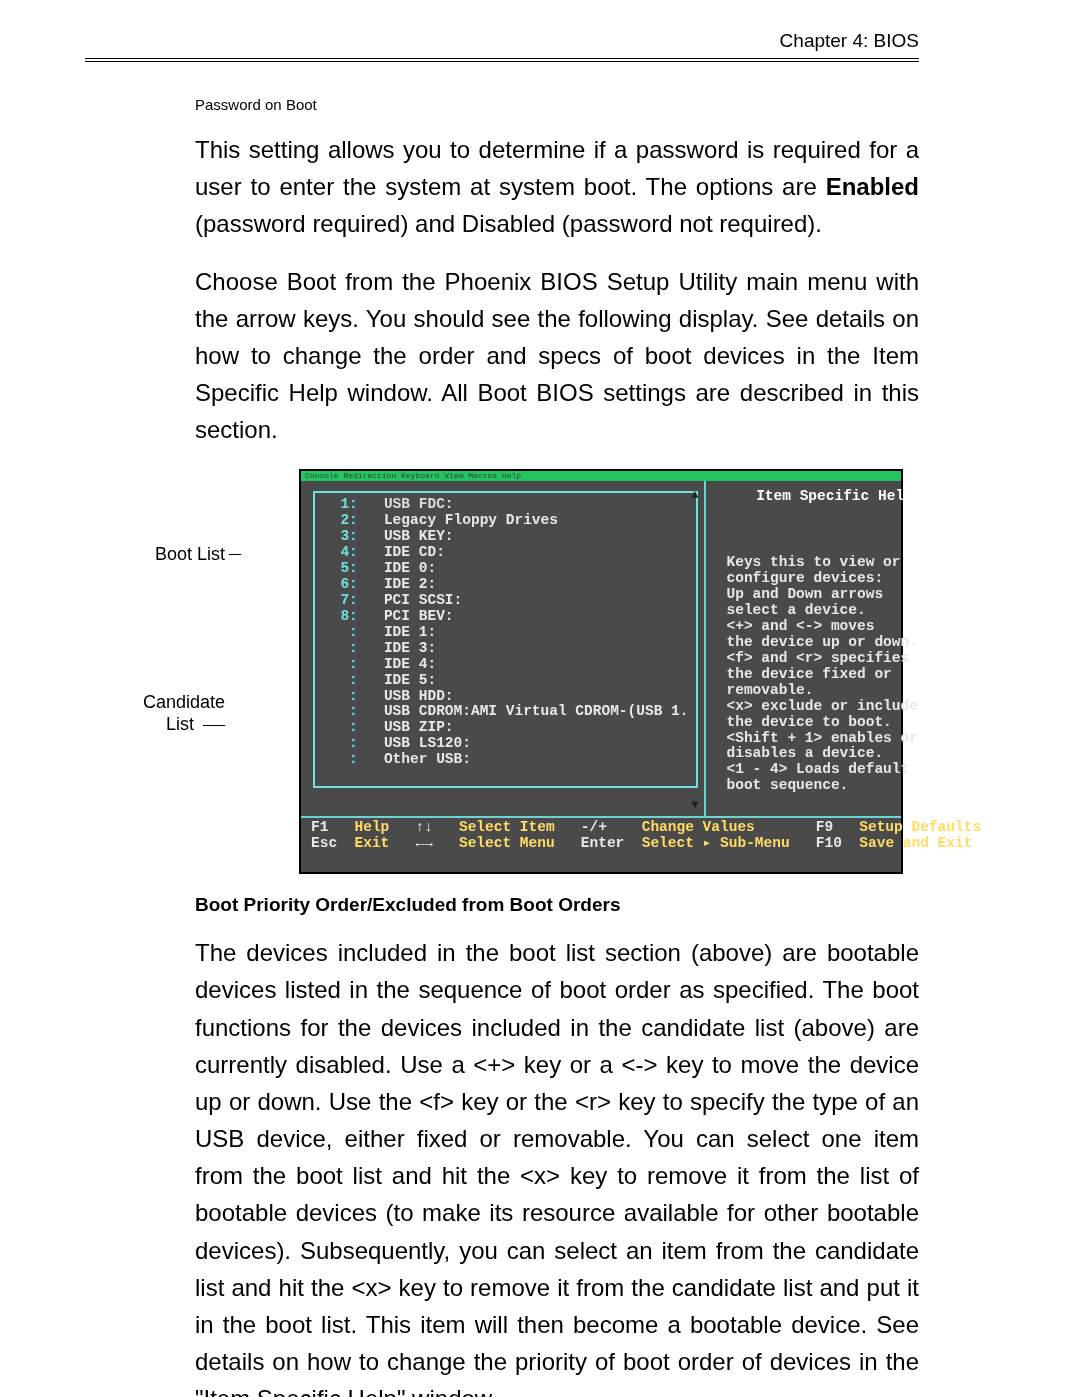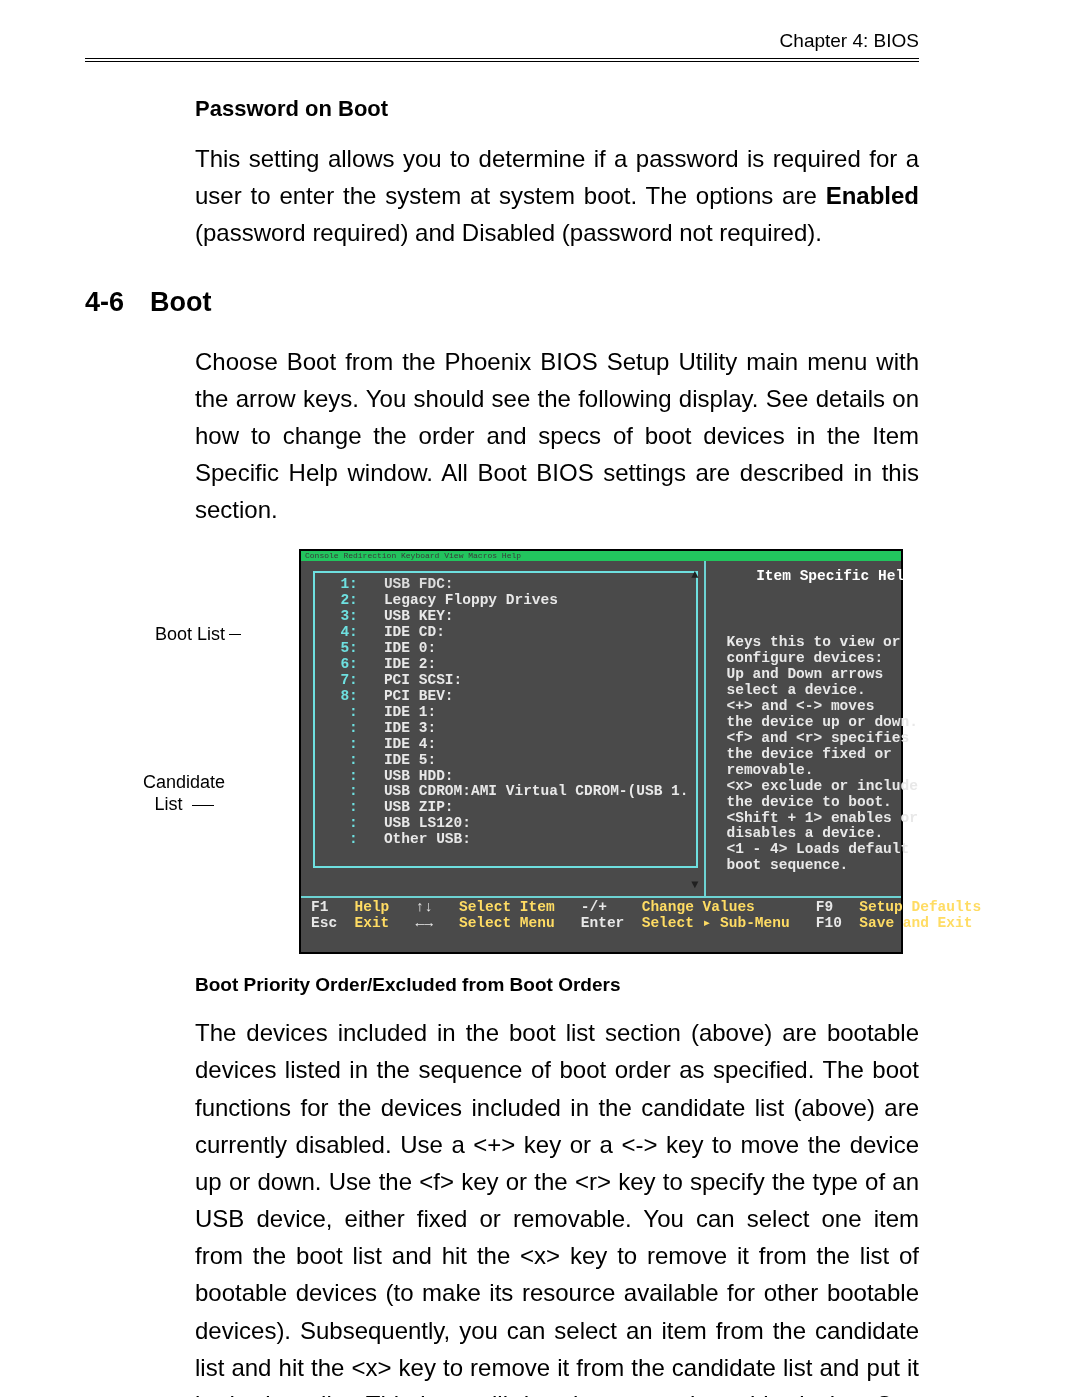--- a/index.html
+++ b/index.html
@@ -24,22 +24,22 @@
   .top-rule {
     border: none;
     border-top: 4px double #000;
     height: 4px;
     margin: 0 0 30px 0;
   }
   .section {
     margin-left: 110px;
   }
   .h-pwd {
-    font-weight: bold;
-    font-size: 22px;
+    font-weight: normal;
+    font-size: 15px;
     margin: 0 0 18px 0;
   }
   .body {
     font-size: 24px;
     line-height: 1.55;
     text-align: justify;
     margin: 0 0 20px 0;
   }
   .h-boot {
     font-weight: bold;
@@ -162,33 +162,30 @@
   <div class="chapter">Chapter 4: BIOS</div>
   <hr class="top-rule">
 
   <div class="section">
     <div class="h-pwd">Password on Boot</div>
     <p class="body">
       <span>This setting allows you to determine if a password is required for a user to enter the system at system boot.  The options are </span><b>Enabled</b><span> (password required) and Disabled (password not required).</span>
     </p>
   </div>
 
-  <div class="h-boot">
-    <span class="sec-num">4-6</span><span>Boot</span>
-  </div>
 
   <div class="section">
     <p class="body">Choose Boot from the Phoenix BIOS Setup Utility main menu with the arrow keys. You should see the following display.  See details on how to change the order and specs of boot devices in the Item Specific Help window.  All Boot BIOS settings are described in this section.</p>
 
     <div class="bios-wrap">
 
       <div class="bios-label" style="left:-70px; top:74px;">
         <span>Boot List</span><span class="line"></span>
       </div>
-      <div class="bios-label" style="left:-82px; top:222px; text-align:center;">
+      <div class="bios-label" style="left:-82px; top:222px; text-align:right;">
         <span>Candidate</span><br>
         <span>List</span> <span class="line" style="width:22px"></span>
       </div>
 
       <div class="bios-box">
         <div class="bios-menubar">Console Redirection  Keyboard  View  Macros  Help</div>
 
         <div class="bios-main">
           <div class="bios-left">
             <span class="scroll-triangle" style="top:8px;">▲</span>

